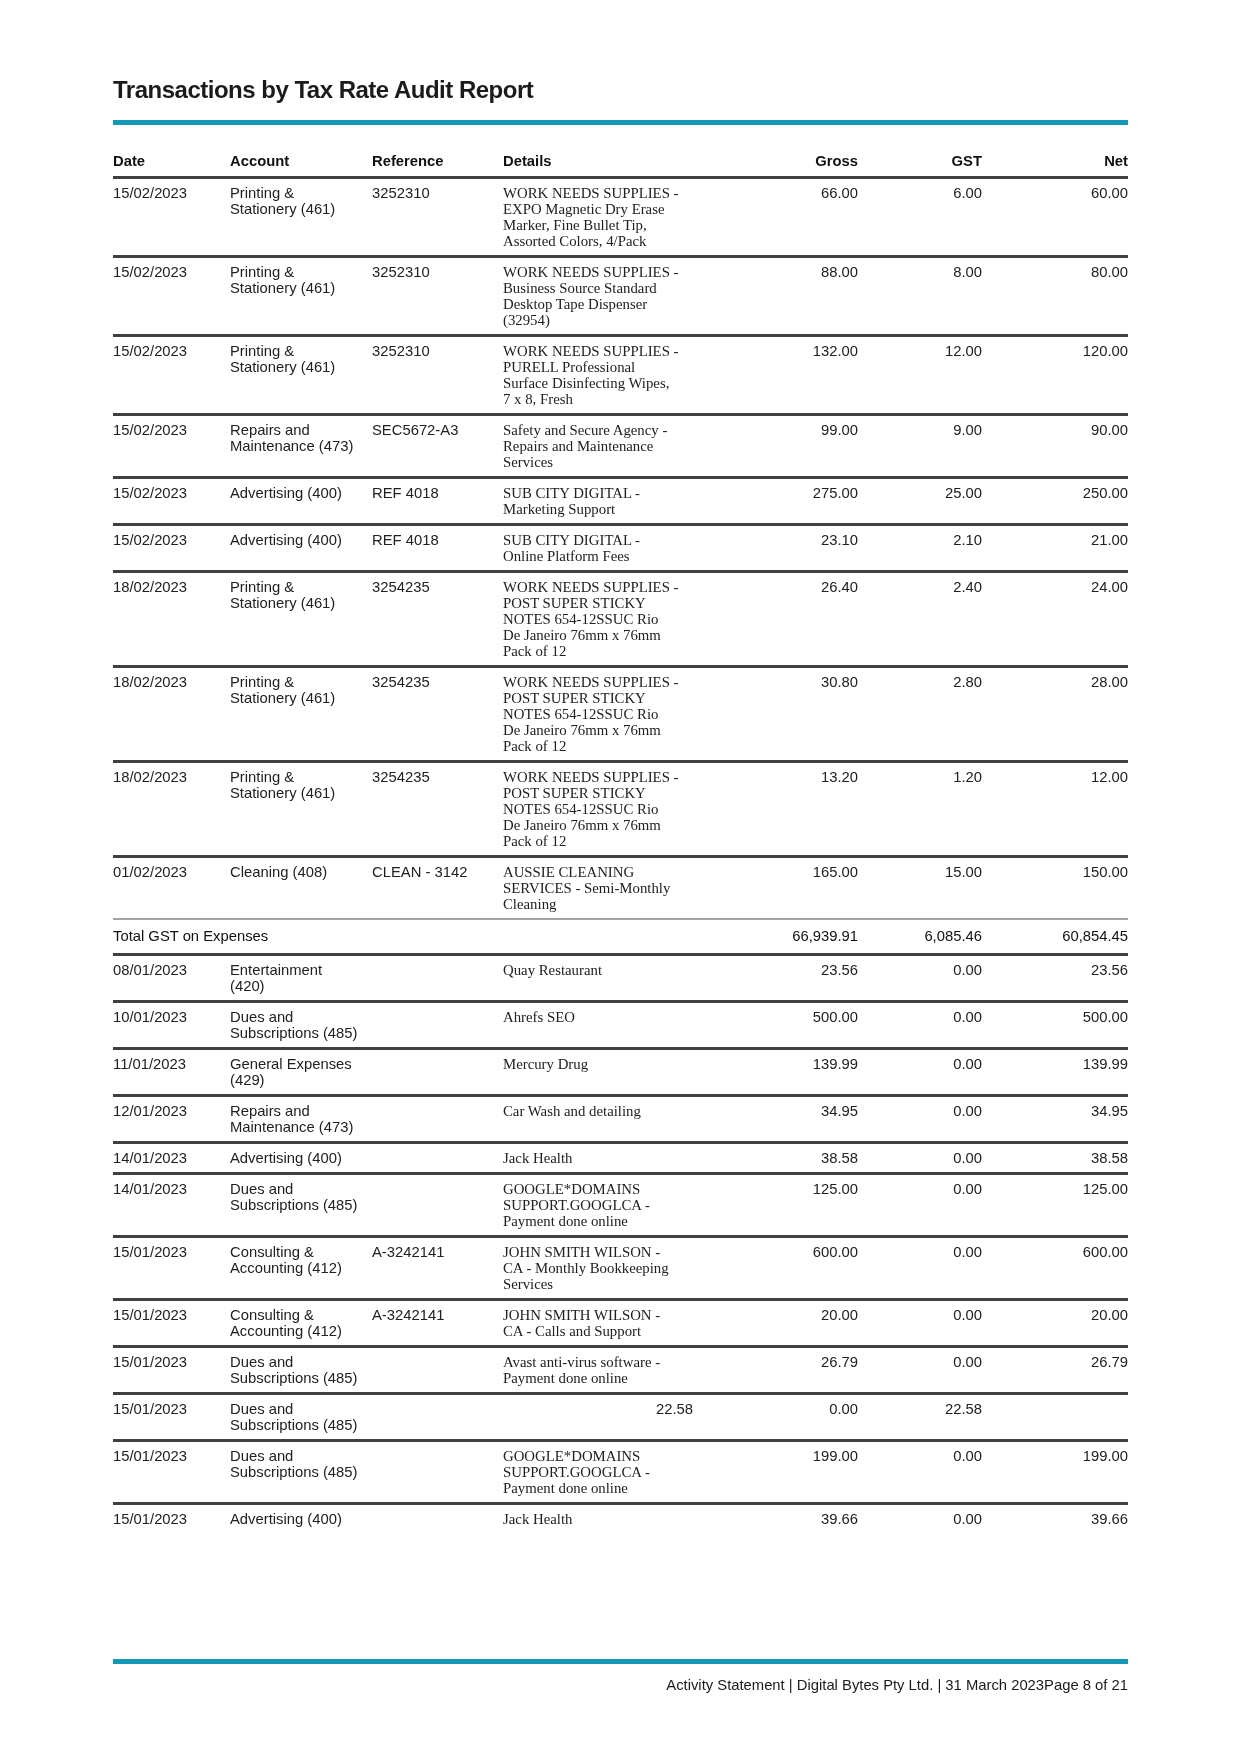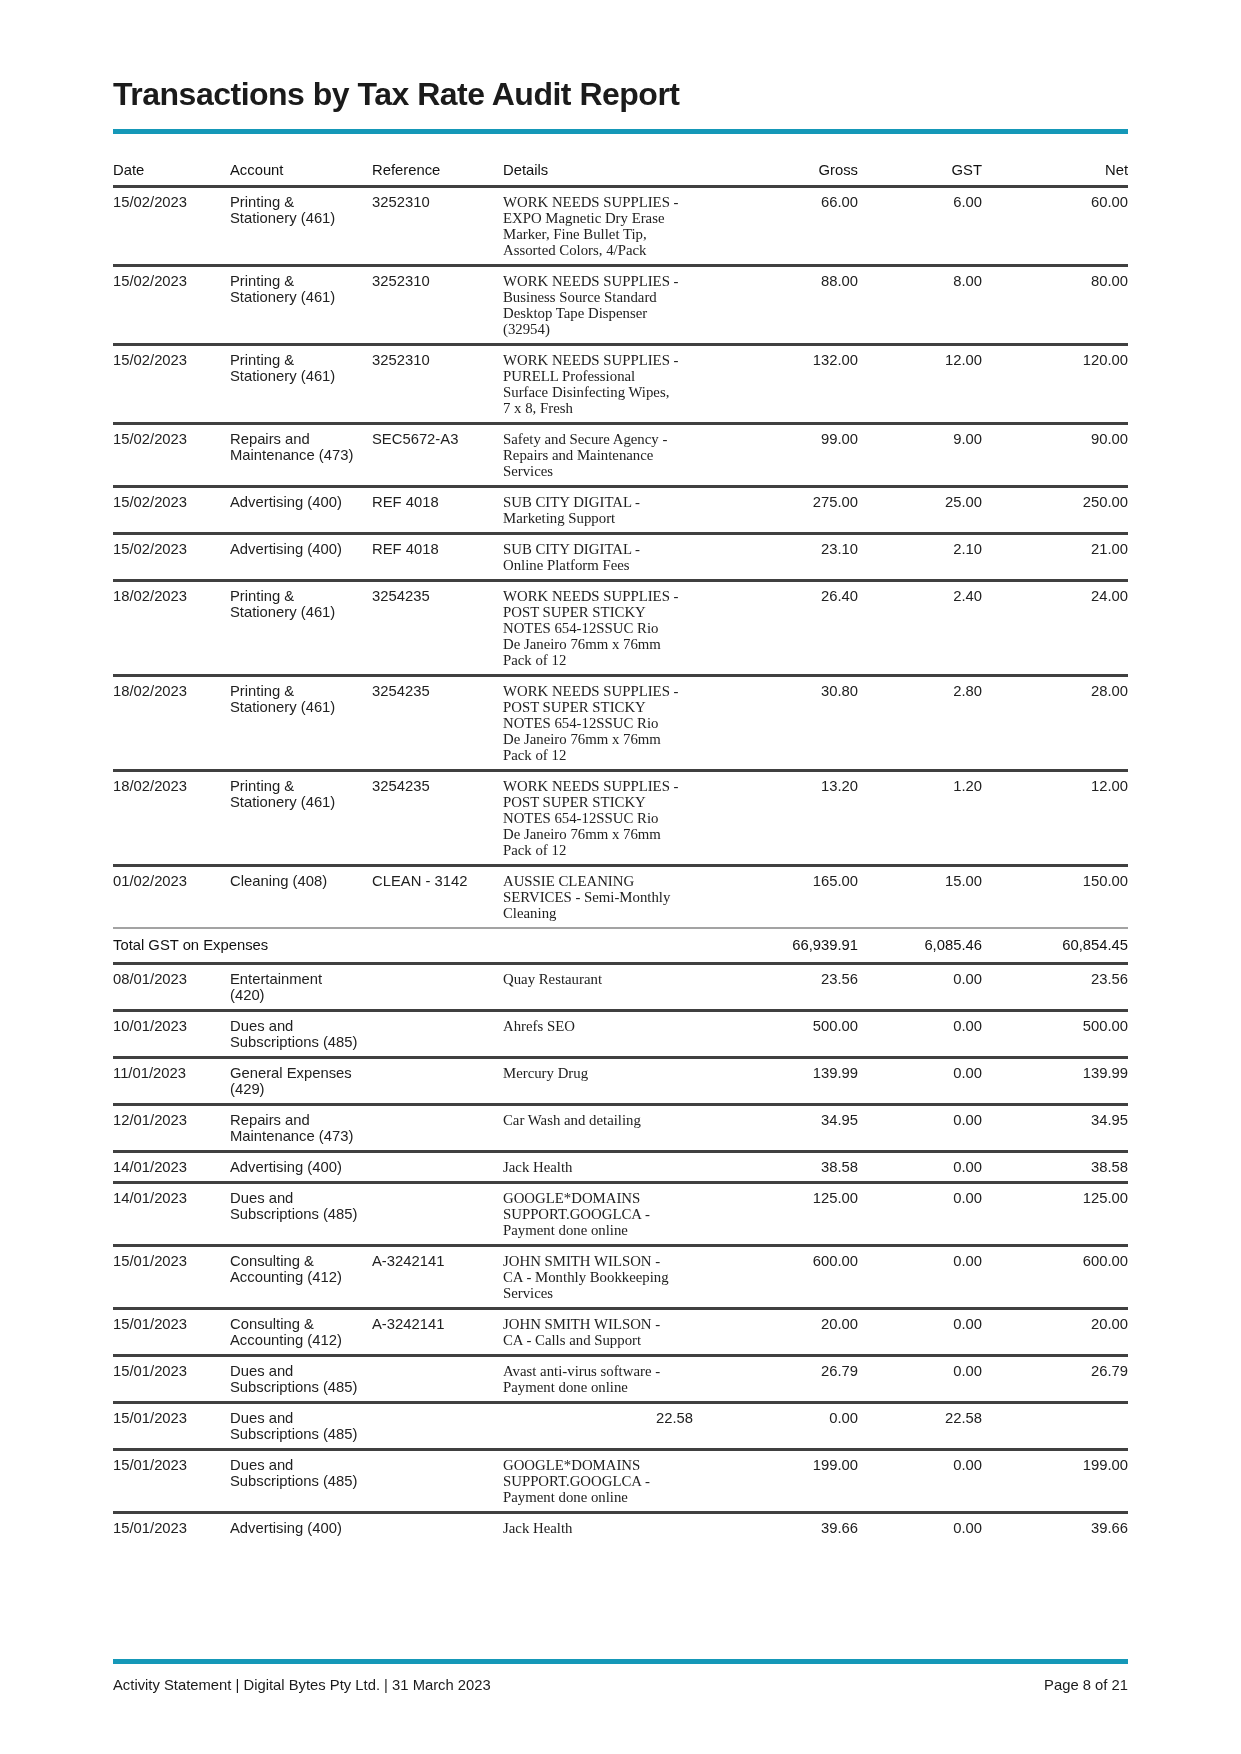--- a/index.html
+++ b/index.html
@@ -13,38 +13,38 @@
     overflow: hidden;
   }
   .content {
     position: absolute;
     left: 113px;
     right: 113px;
     top: 0;
   }
   h1.title {
     margin: 76px 0 0 0;
-    font-size: 32px;
+    font-size: 24px;
     font-weight: 600;
     letter-spacing: -0.5px;
     color: #1b1b1b;
   }
   .rule {
     height: 5px;
     background: #1598b8;
     margin-top: 16px;
   }
   .grid-row {
     display: grid;
     grid-template-columns: 117px 142px 131px 190px 165px 124px 146px;
     align-items: start;
   }
   .thead {
     margin-top: 28px;
-    font-weight: normal;
+    font-weight: bold;
     font-size: 14.8px;
     color: #111111;
     padding-bottom: 7px;
   }
   .c { padding-right: 14px; }
   .num { text-align: right; padding-right: 0; }
   .trow {
     font-size: 14.8px;
     line-height: 16px;
     padding: 6px 0 6px 0;
@@ -67,21 +67,21 @@
   }
   .footer {
     position: absolute;
     left: 113px;
     right: 113px;
     top: 1643px;
   }
   .footer-text {
     margin-top: 13px;
     display: flex;
-    justify-content: space-between;
+    justify-content: flex-end;
     font-size: 14.8px;
     color: #1b1b1b;
   }
 </style>
 </head>
 <body>
 
 <div class="page">
   <div class="content">
     <h1 class="title">Transactions by Tax Rate Audit Report</h1>

